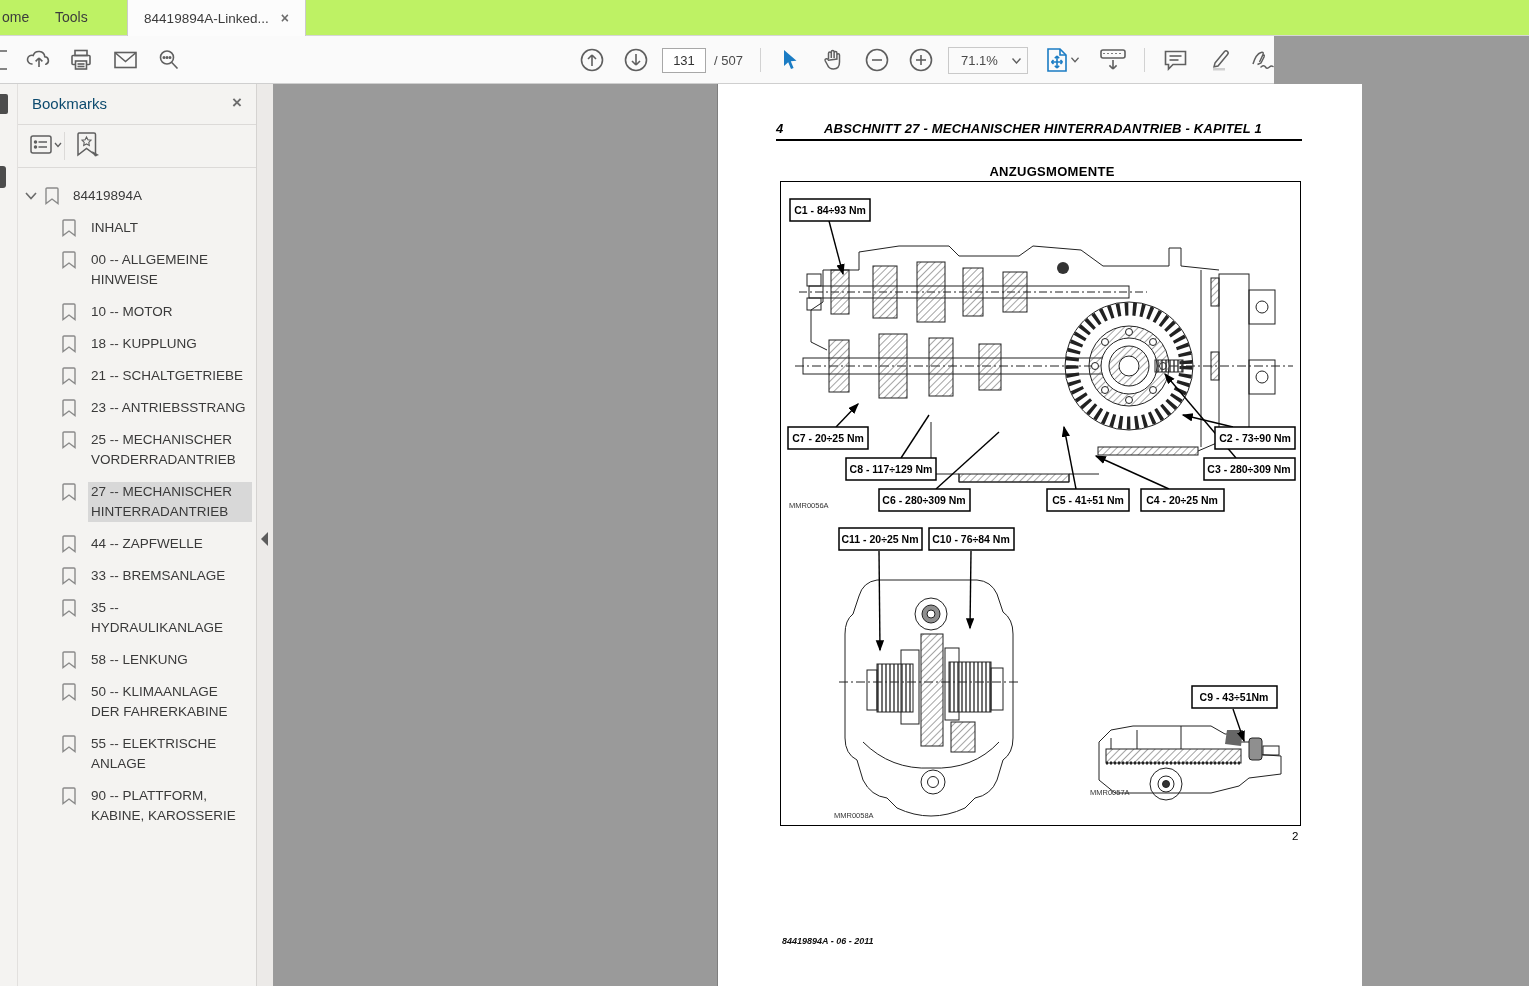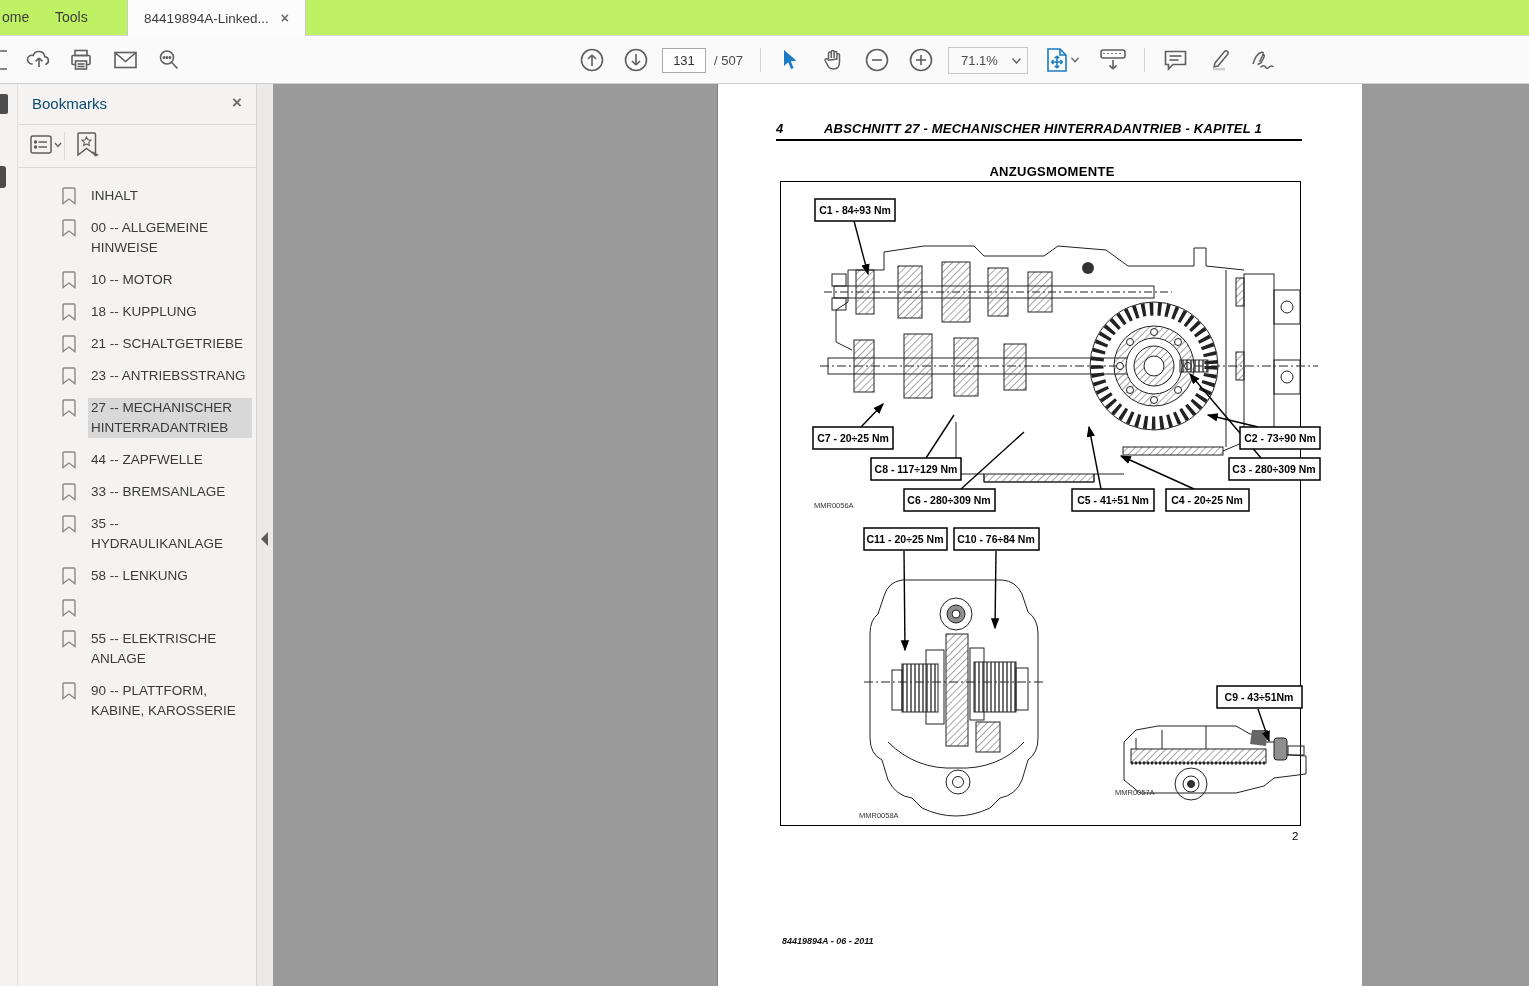--- a/index.html
+++ b/index.html
@@ -11,21 +11,21 @@
   #tabbar { position:absolute; left:0; top:0; width:1529px; height:36px;
     background:#bef264; border-bottom:1px solid #d6d6d6; }
   .tab-text { position:absolute; top:9px; font-size:14px; color:#3c3c3c; cursor:default; }
   #doc-tab { position:absolute; left:127px; top:0; width:179px; height:36px;
     background:#fcfcfc; border-left:1px solid #cbcbcb; border-right:1px solid #cbcbcb;
     display:flex; align-items:center; justify-content:center; }
   #doc-tab .label { font-size:13.5px; color:#3c3c3c; margin-right:12px; }
   .close-x { color:#6d6d6d; font-size:14px; font-weight:bold; cursor:pointer; }
 
   
-  #toolbar { position:absolute; left:0; top:36px; width:1529px; height:48px;
+  #toolbar { position:absolute; left:0; top:36px; width:1274px; height:48px;
     background:#fafafa; border-bottom:1px solid #cfcfcf; }
   .tb-btn { position:absolute; top:7px; width:34px; height:34px; display:flex;
     align-items:center; justify-content:center; border-radius:3px; cursor:pointer; }
   .tb-sep { position:absolute; top:12px; width:1px; height:24px; background:#d2d2d2; }
   #page-input { position:absolute; left:662px; top:12px; width:44px; height:25px;
     border:1px solid #a8a8a8; background:#fff; font-size:13px; text-align:center;
     font-family:"Liberation Sans", sans-serif; color:#333; }
   #page-total { position:absolute; left:714px; top:17px; font-size:13px; color:#4a4a4a; }
   #zoom-box { position:absolute; left:948px; top:11px; width:80px; height:27px;
     border:1px solid #c9c9c9; background:#fafafa; display:flex; align-items:center;
@@ -66,21 +66,21 @@
   #pdf-page { position:absolute; left:444px; top:0; width:644px; height:902px;
     background:#ffffff; box-shadow:-1px 0 0 #7e7e7e; color:#000; }
   #pdf-head-num { position:absolute; left:58px; top:37px; font-size:13px;
     font-weight:bold; font-style:italic; }
   #pdf-head-txt { position:absolute; left:106px; top:37px; font-size:13px;
     font-weight:bold; font-style:italic; letter-spacing:0.2px; }
   #pdf-head-rule { position:absolute; left:58px; top:55px; width:526px; height:2px; background:#000; }
   #pdf-title { position:absolute; left:0; top:80px; width:644px; text-align:center;
     font-size:13px; font-weight:bold; letter-spacing:0.3px;margin-left:12px; }
   #diagram-box { position:absolute; left:62px; top:97px; width:521px; height:645px;
-    border:1px solid #000;padding-left:25px; }
+    border:1px solid #000; }
   #pdf-pgnum2 { position:absolute; left:574px; top:746px; font-size:11.5px; }
   #pdf-footer { position:absolute; left:64px; top:852px; font-size:9px;
     font-weight:bold; font-style:italic; color:#111; }
 
   svg text.callout-txt { font-family:"Liberation Sans", sans-serif; font-size:10.5px;
     font-weight:bold; fill:#000; }
   svg text.figref { font-family:"Liberation Sans", sans-serif; font-size:7.5px; fill:#333; }
 </style>
 </head>
 <body>
@@ -250,20 +250,29 @@
     <div class="bm-toolbtn" style="left:57px; top:6px;">
       <svg width="26" height="28" viewBox="0 0 26 28" fill="none" stroke="#5f5f5f" stroke-width="1.5">
         <path d="M4,2 H19 a1.5,1.5 0 0 1 1.5,1.5 V24 L11.5,17.5 L3,24 V3.5 A1.5,1.5 0 0 1 4,2 Z"></path>
         <path d="M11.5,6 l1.4,2.8 l3.1,0.4 l-2.2,2.2 l0.5,3 l-2.8,-1.5 l-2.8,1.5 l0.5,-3 L7,9.2 l3.1,-0.4 Z" stroke-width="1.1"></path>
         <path d="M17,20 l7,4 l-4,1.5 z" fill="#5f5f5f" stroke="none"></path>
       </svg>
     </div>
   </div>
 
   <div id="bm-tree">
+    <div class="bm-item bm-root">
+      <svg class="chev" width="12" height="8" viewBox="0 0 12 8">
+          <path d="M1,1 L6,6.5 L11,1" fill="none" stroke="#6b6b6b" stroke-width="1.6"></path>
+        </svg>
+      <svg class="rib" width="14" height="18" viewBox="0 0 14 18">
+          <path d="M2,1 H12 a1,1 0 0 1 1,1 V16.5 L7,12 L1,16.5 V2 A1,1 0 0 1 2,1 Z" fill="none" stroke="#8a8a8a" stroke-width="1.4"></path>
+        </svg>
+      <span class="bm-label">84419894A</span>
+    </div>
   <div class="bm-item bm-child">
         <svg class="rib" width="14" height="18" viewBox="0 0 14 18">
           <path d="M2,1 H12 a1,1 0 0 1 1,1 V16.5 L7,12 L1,16.5 V2 A1,1 0 0 1 2,1 Z" fill="none" stroke="#8a8a8a" stroke-width="1.4"></path>
         </svg>
         <span class="bm-label">INHALT</span>
       </div>
       <div class="bm-item bm-child">
         <svg class="rib" width="14" height="18" viewBox="0 0 14 18">
           <path d="M2,1 H12 a1,1 0 0 1 1,1 V16.5 L7,12 L1,16.5 V2 A1,1 0 0 1 2,1 Z" fill="none" stroke="#8a8a8a" stroke-width="1.4"></path>
         </svg>
@@ -290,20 +299,26 @@
       <div class="bm-item bm-child">
         <svg class="rib" width="14" height="18" viewBox="0 0 14 18">
           <path d="M2,1 H12 a1,1 0 0 1 1,1 V16.5 L7,12 L1,16.5 V2 A1,1 0 0 1 2,1 Z" fill="none" stroke="#8a8a8a" stroke-width="1.4"></path>
         </svg>
         <span class="bm-label">23 -- ANTRIEBSSTRANG</span>
       </div>
       <div class="bm-item bm-child">
         <svg class="rib" width="14" height="18" viewBox="0 0 14 18">
           <path d="M2,1 H12 a1,1 0 0 1 1,1 V16.5 L7,12 L1,16.5 V2 A1,1 0 0 1 2,1 Z" fill="none" stroke="#8a8a8a" stroke-width="1.4"></path>
         </svg>
+        <span class="bm-label">25 -- MECHANISCHER VORDERRADANTRIEB</span>
+      </div>
+      <div class="bm-item bm-child">
+        <svg class="rib" width="14" height="18" viewBox="0 0 14 18">
+          <path d="M2,1 H12 a1,1 0 0 1 1,1 V16.5 L7,12 L1,16.5 V2 A1,1 0 0 1 2,1 Z" fill="none" stroke="#8a8a8a" stroke-width="1.4"></path>
+        </svg>
         <span class="bm-label selected">27 -- MECHANISCHER HINTERRADANTRIEB</span>
       </div>
       <div class="bm-item bm-child">
         <svg class="rib" width="14" height="18" viewBox="0 0 14 18">
           <path d="M2,1 H12 a1,1 0 0 1 1,1 V16.5 L7,12 L1,16.5 V2 A1,1 0 0 1 2,1 Z" fill="none" stroke="#8a8a8a" stroke-width="1.4"></path>
         </svg>
         <span class="bm-label">44 -- ZAPFWELLE</span>
       </div>
       <div class="bm-item bm-child">
         <svg class="rib" width="14" height="18" viewBox="0 0 14 18">
@@ -320,20 +335,21 @@
       <div class="bm-item bm-child">
         <svg class="rib" width="14" height="18" viewBox="0 0 14 18">
           <path d="M2,1 H12 a1,1 0 0 1 1,1 V16.5 L7,12 L1,16.5 V2 A1,1 0 0 1 2,1 Z" fill="none" stroke="#8a8a8a" stroke-width="1.4"></path>
         </svg>
         <span class="bm-label">58 -- LENKUNG</span>
       </div>
       <div class="bm-item bm-child">
         <svg class="rib" width="14" height="18" viewBox="0 0 14 18">
           <path d="M2,1 H12 a1,1 0 0 1 1,1 V16.5 L7,12 L1,16.5 V2 A1,1 0 0 1 2,1 Z" fill="none" stroke="#8a8a8a" stroke-width="1.4"></path>
         </svg>
+        <span class="bm-label">50 -- KLIMAANLAGE DER FAHRERKABINE</span>
       </div>
       <div class="bm-item bm-child">
         <svg class="rib" width="14" height="18" viewBox="0 0 14 18">
           <path d="M2,1 H12 a1,1 0 0 1 1,1 V16.5 L7,12 L1,16.5 V2 A1,1 0 0 1 2,1 Z" fill="none" stroke="#8a8a8a" stroke-width="1.4"></path>
         </svg>
         <span class="bm-label">55 -- ELEKTRISCHE ANLAGE</span>
       </div>
       <div class="bm-item bm-child">
         <svg class="rib" width="14" height="18" viewBox="0 0 14 18">
           <path d="M2,1 H12 a1,1 0 0 1 1,1 V16.5 L7,12 L1,16.5 V2 A1,1 0 0 1 2,1 Z" fill="none" stroke="#8a8a8a" stroke-width="1.4"></path>

